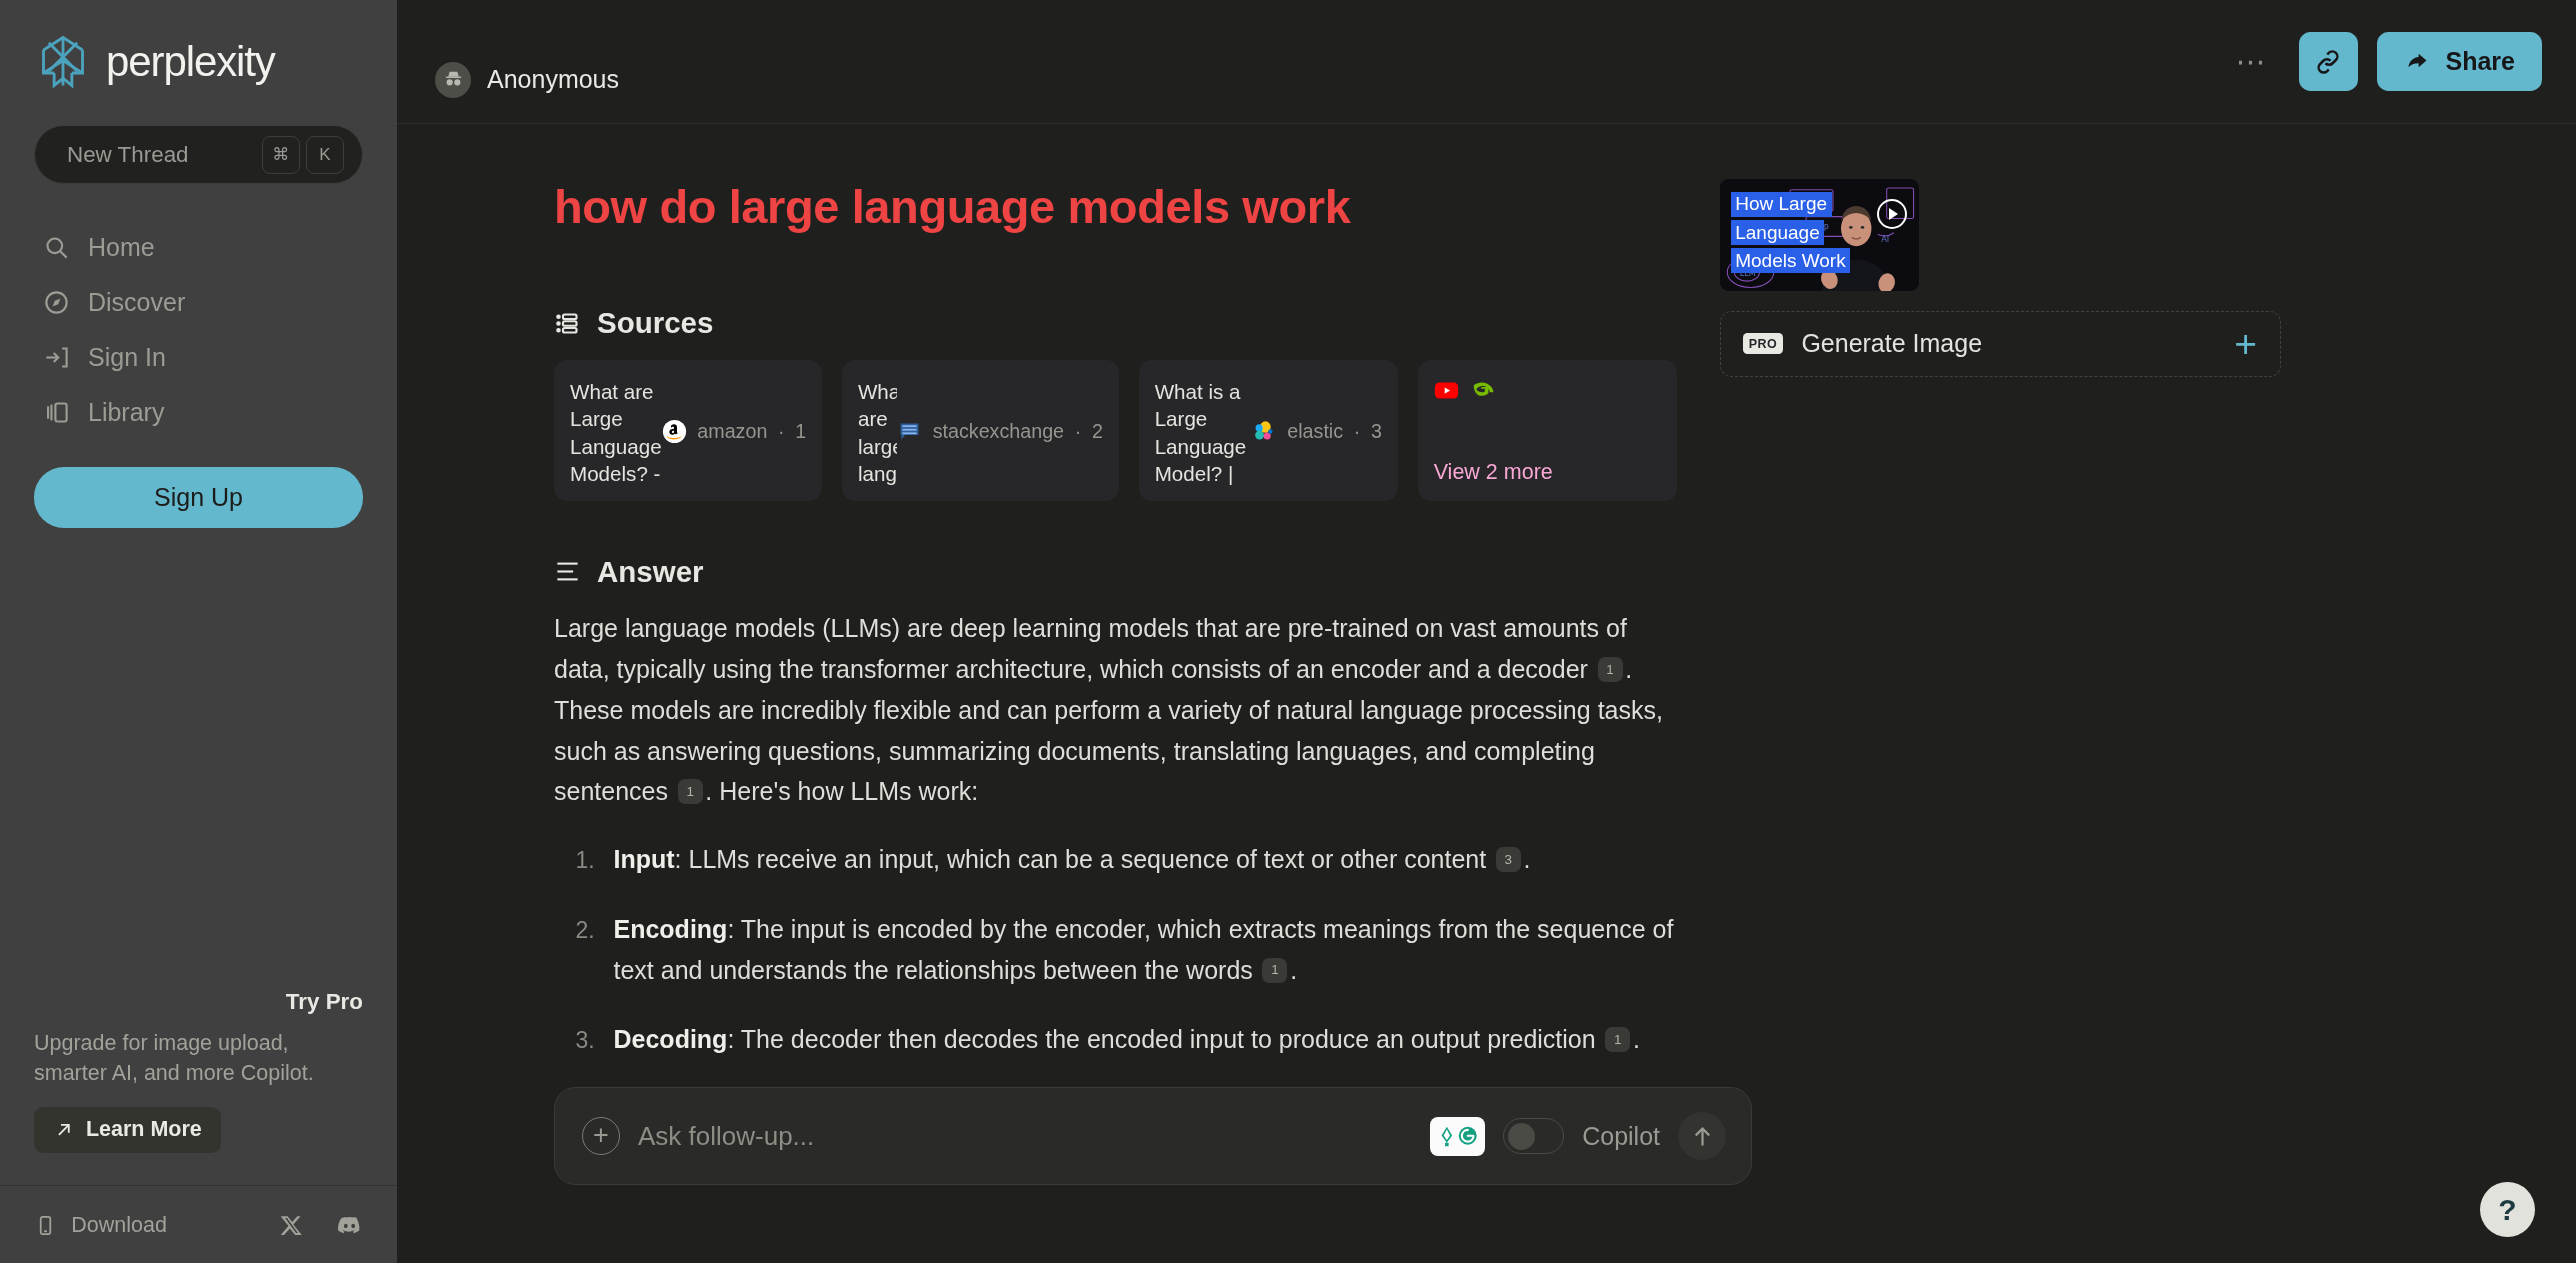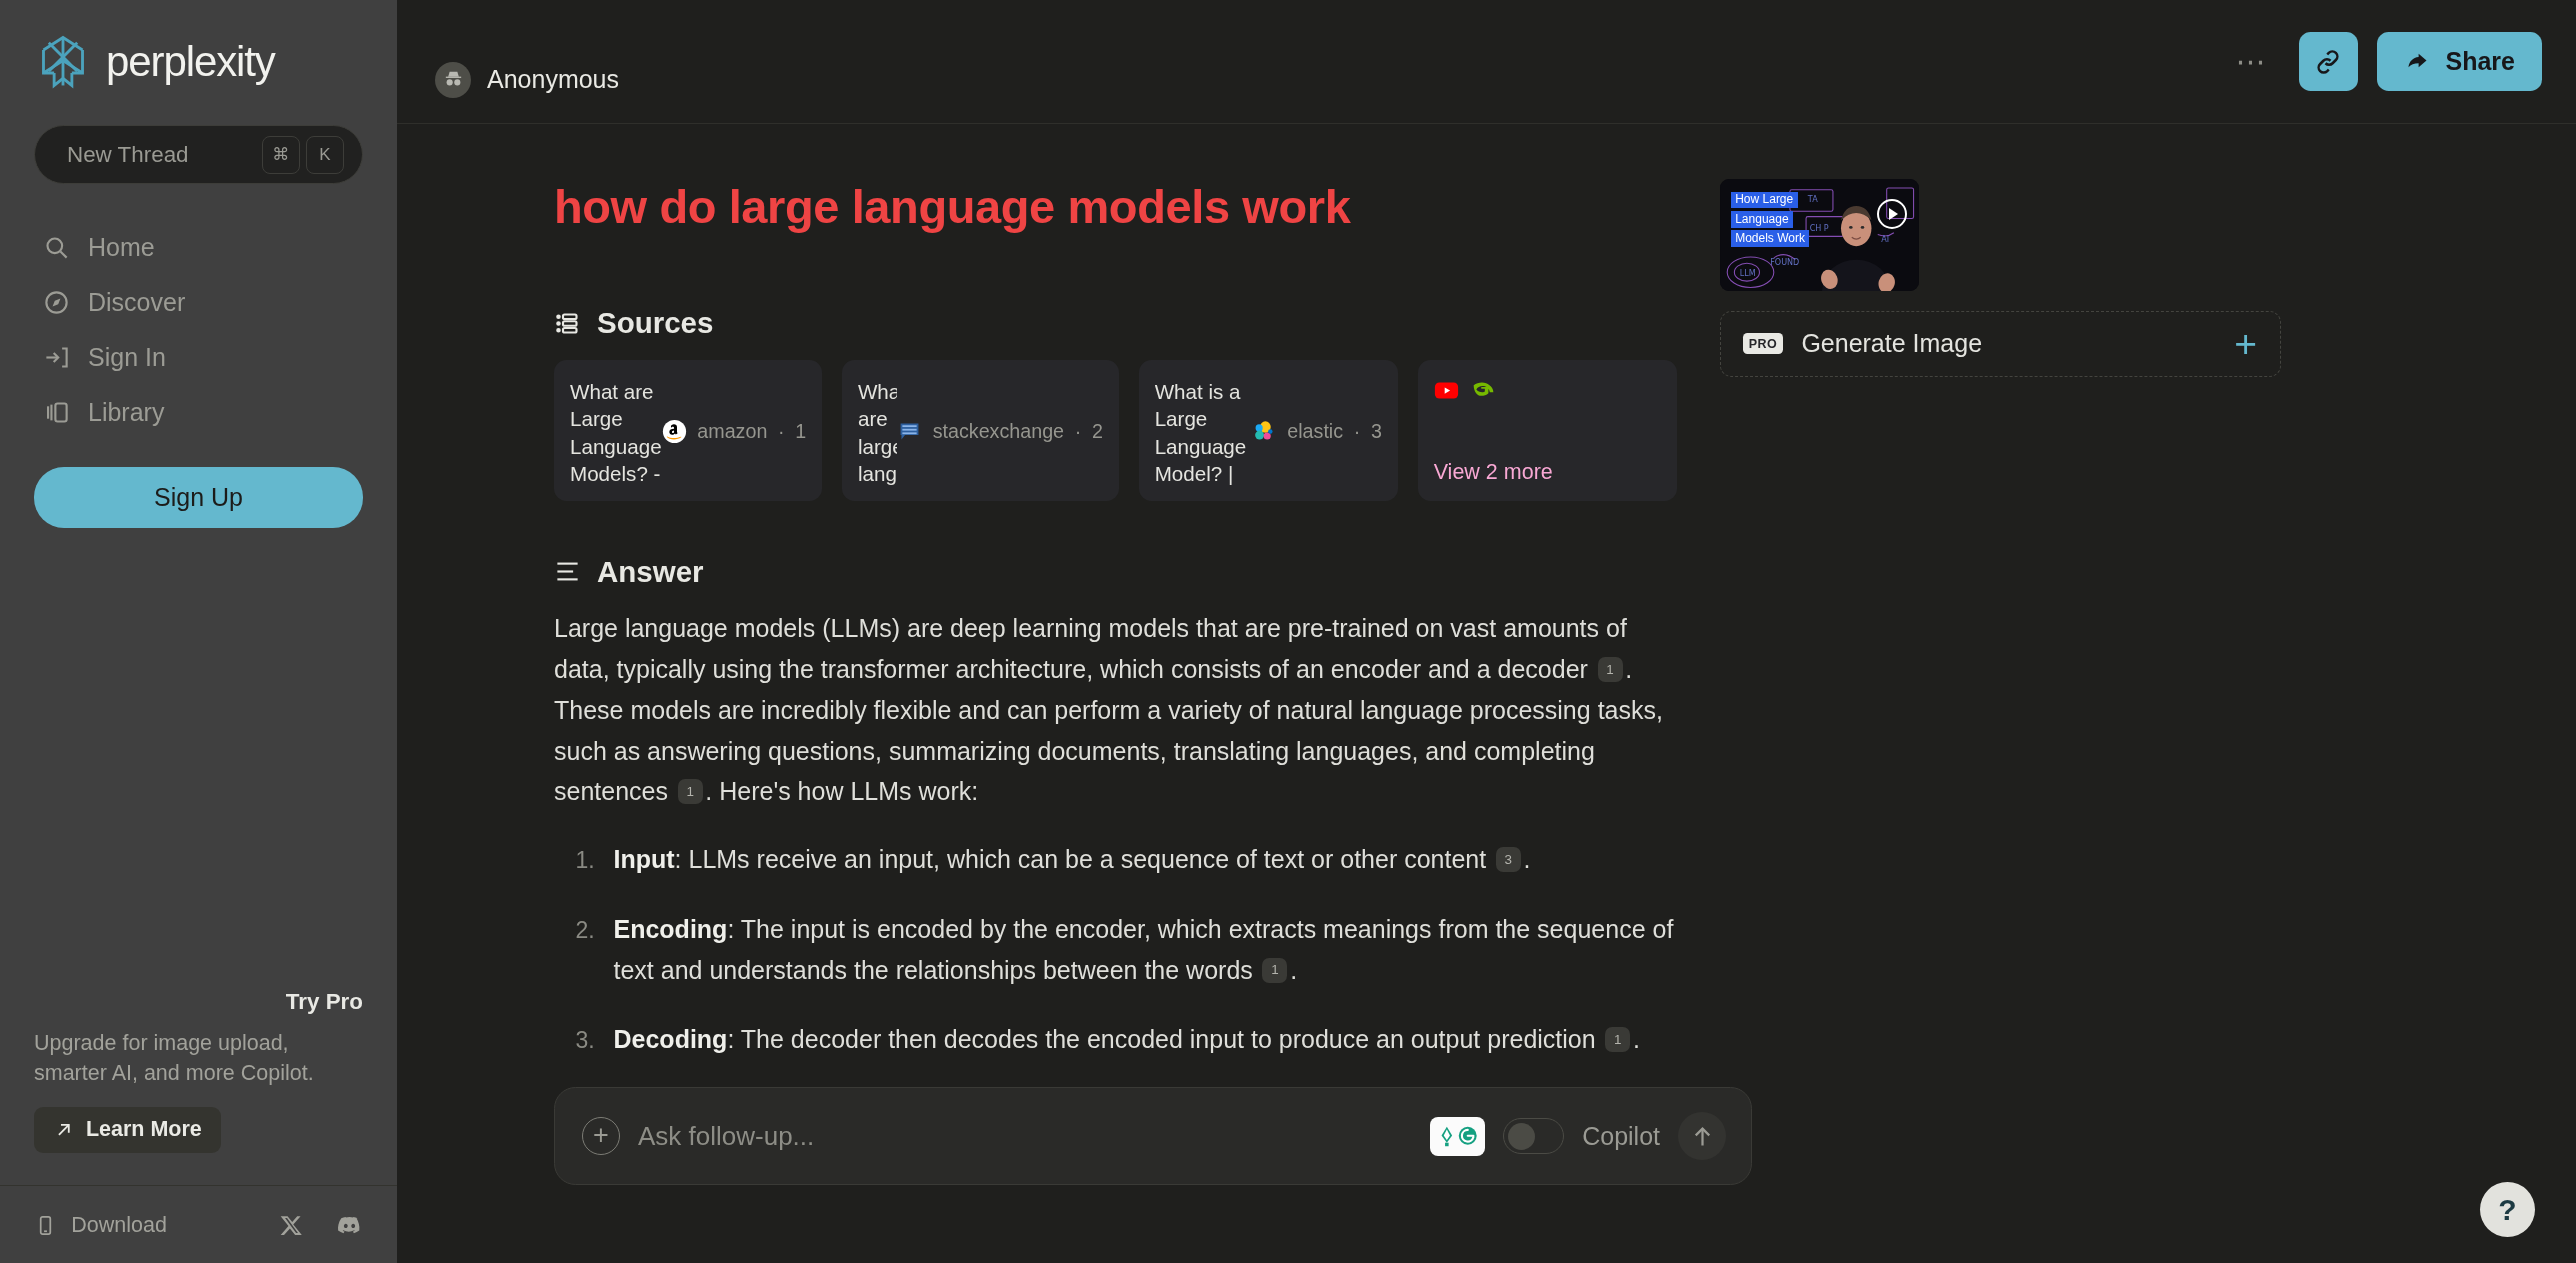--- a/index.html
+++ b/index.html
@@ -217,21 +217,21 @@
     overflow: hidden;
     cursor: pointer;
   }
   .vt-title {
     position: absolute; top: 12.5px; left: 10.7px;
     display: flex; flex-direction: column; align-items: flex-start; gap: 2.7px;
     z-index: 3;
   }
   .vt-title span {
     background: #2a5fe8; color: #fff;
-    font-size: 12px; line-height: 1.25;
+    font-size: 19px; line-height: 1.25;
     padding: 0.9px 4.5px;
     white-space: nowrap;
   }
   .vt-play {
     position: absolute; right: 12.5px; top: 19.7px;
     width: 30px; height: 30px; border-radius: 50%;
     border: 2.2px solid #fff;
     display: flex; align-items: center; justify-content: center;
     z-index: 4;
   }

